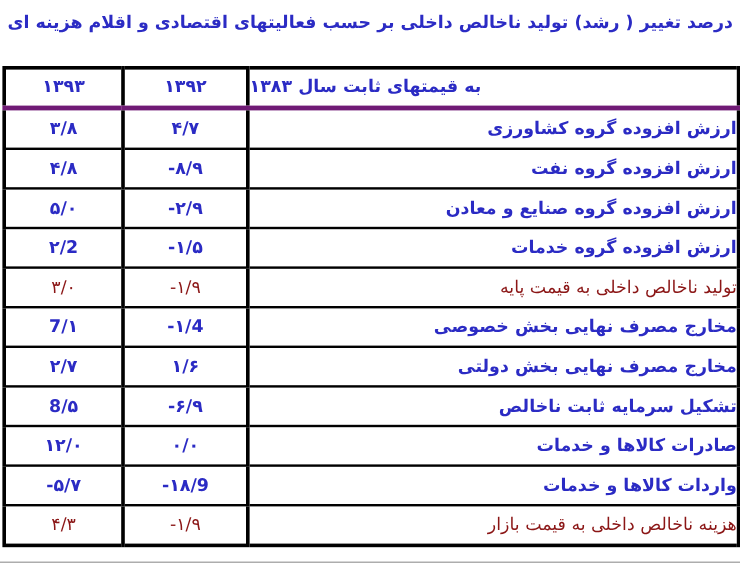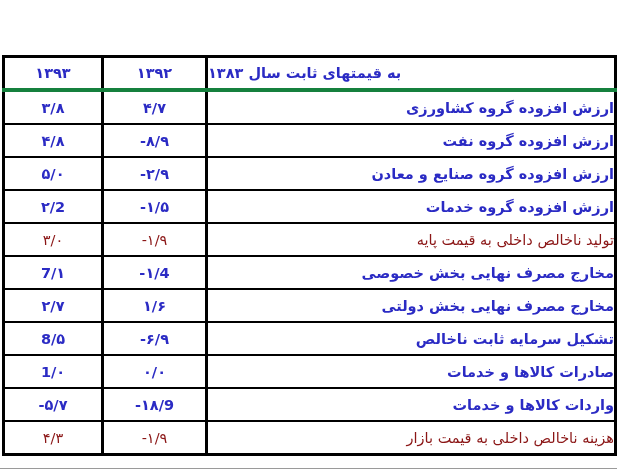--- a/index.html
+++ b/index.html
@@ -41,21 +41,21 @@
     border-bottom: 2px solid #000;
     color: var(--blue, #2b2bc4);
     font-weight: 700;
     font-size: 14.5px;
     height: 31px;
     padding: 0;
     overflow: hidden;
     white-space: nowrap;
   }
   table.gdp thead td {
-    border-bottom: 4px solid #15803d;
+    border-bottom: 4px solid #701a75;
     height: 30px;
   }
   td.label {
     text-align: right;
     padding-right: 4px;
     padding-left: 4px;
   }
   thead td.label {
     text-align: left;
   }
@@ -75,20 +75,21 @@
     width: 617px;
     height: 1px;
     background: #9a9a9a;
   }
 </style>
 </head>
 <body>
 
 <div class="page">
 
+  <div class="title">درصد تغییر ( رشد) تولید ناخالص داخلی بر حسب فعالیتهای اقتصادی و اقلام هزینه ای</div>
 
   <table class="gdp">
     <colgroup>
       <col style="width:409px">
       <col style="width:104px">
       <col style="width:99px">
     </colgroup>
     <thead>
       <tr>
         <td class="label">به قیمتهای ثابت سال ۱۳۸۳</td>
@@ -133,21 +134,21 @@
         <td class="num">۲/۷</td>
       </tr>
       <tr>
         <td class="label">تشکیل سرمایه ثابت ناخالص</td>
         <td class="num">-۶/۹</td>
         <td class="num">8/۵</td>
       </tr>
       <tr>
         <td class="label">صادرات کالاها و خدمات</td>
         <td class="num">۰/۰</td>
-        <td class="num">1/۰</td>
+        <td class="num">۱۲/۰</td>
       </tr>
       <tr>
         <td class="label">واردات کالاها و خدمات</td>
         <td class="num">-۱۸/9</td>
         <td class="num">-۵/۷</td>
       </tr>
       <tr class="highlight">
         <td class="label">هزینه ناخالص داخلی به قیمت بازار</td>
         <td class="num">-۱/۹</td>
         <td class="num">۴/۳</td>

